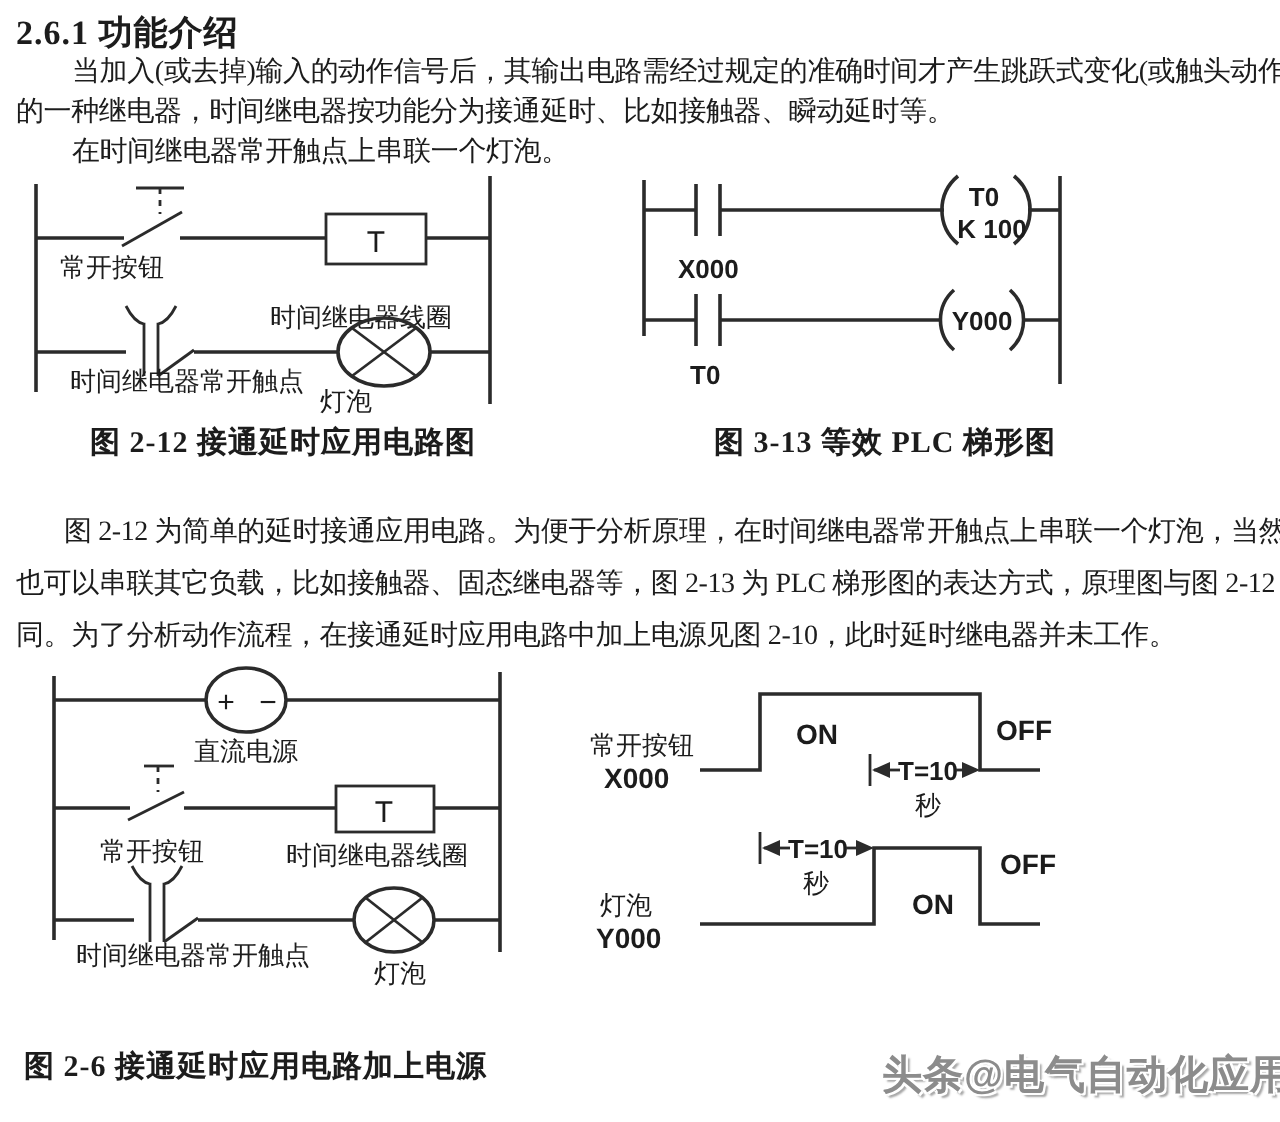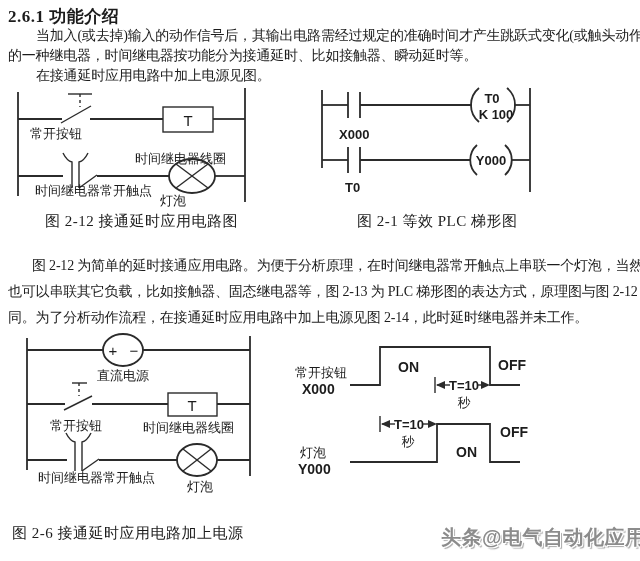--- a/index.html
+++ b/index.html
@@ -4,21 +4,21 @@
 <style>
   * { margin:0; padding:0; box-sizing:border-box; }
   body { background:#e8e8e8; }
   .page {
     position:relative; width:640px; height:561px; background:#ffffff;
     font-family:"Liberation Serif","DejaVu Serif",serif; color:#1c1c1c; overflow:hidden;
   }
   .abs { position:absolute; white-space:nowrap;text-align:center; }
   .heading { font-size:17px; font-weight:bold; letter-spacing:0.5px; }
   .bodyline { font-size:14px; letter-spacing:-0.2px; }
-  .caption { font-size:15px; font-weight:normal; letter-spacing:0.5px; }
+  .caption { font-size:15px; font-weight:bold; letter-spacing:0.5px; }
   svg { position:absolute; overflow:visible; }
   svg .wire { stroke:#2b2b2b; stroke-width:1.8; fill:none; }
   svg .thin { stroke:#2b2b2b; stroke-width:1.4; fill:none; }
   svg .dash { stroke:#2b2b2b; stroke-width:1.4; fill:none; stroke-dasharray:3,3; }
   svg .fillb { fill:#2b2b2b; stroke:none; }
   svg text { fill:#1c1c1c; }
   .zh13 { font-family:"Liberation Serif","DejaVu Serif",serif; font-size:13px; }
   .lad  { font-family:"Liberation Sans","DejaVu Sans",sans-serif; font-size:13px; font-weight:bold; }
   .sig  { font-family:"Liberation Sans","DejaVu Sans",sans-serif; font-size:14px; font-weight:bold; }
   .tsym { font-family:"Liberation Sans","DejaVu Sans",sans-serif; font-size:15px; }
@@ -30,21 +30,21 @@
   }
 </style>
 </head>
 <body>
 
 <div class="page">
 
   <div class="abs heading" style="left:8px; top:5px;">2.6.1 功能介绍</div>
   <div class="abs bodyline" style="left:36px; top:27px;">当加入(或去掉)输入的动作信号后，其输出电路需经过规定的准确时间才产生跳跃式变化(或触头动作)</div>
   <div class="abs bodyline" style="left:8px;  top:47px;">的一种继电器，时间继电器按功能分为接通延时、比如接触器、瞬动延时等。</div>
-  <div class="abs bodyline" style="left:36px; top:67px;">在接通延时应用电路中加上电源见图。</div>
+  <div class="abs bodyline" style="left:36px; top:67px;">在时间继电器常开触点上串联一个灯泡。</div>
 
   <svg style="left:5px; top:85px;" width="310" height="125" viewBox="0 0 310 125">
     <line class="wire" x1="13" y1="7" x2="13" y2="111"></line>
     <line class="wire" x1="240" y1="3" x2="240" y2="117"></line>
 
     <line class="wire" x1="13" y1="34" x2="57" y2="34"></line>
     <g>
       <line class="thin" x1="63" y1="9" x2="87" y2="9"></line>
       <line class="dash" x1="75" y1="9" x2="75" y2="22"></line>
       <line class="thin" x1="56" y1="38" x2="86" y2="21"></line>
@@ -101,25 +101,25 @@
     <g>
       <path class="wire" d="M 162,60 A 20 20 0 0 0 162,90"></path>
       <path class="wire" d="M 190,60 A 20 20 0 0 1 190,90"></path>
     </g>
     <text class="lad" x="176" y="80" text-anchor="middle">Y000</text>
     <line class="wire" x1="196" y1="75" x2="215" y2="75"></line>
     <text class="lad" x="30" y="107">T0</text>
   </svg>
 
   <div class="abs caption" style="left:45px;  top:212px;">图 2-12   接通延时应用电路图</div>
-  <div class="abs caption" style="left:357px; top:212px;">图 2-1  等效 PLC 梯形图</div>
+  <div class="abs caption" style="left:357px; top:212px;">图 3-13  等效 PLC 梯形图</div>
 
   <div class="abs bodyline" style="left:32px; top:257px;">图 2-12 为简单的延时接通应用电路。为便于分析原理，在时间继电器常开触点上串联一个灯泡，当然你</div>
   <div class="abs bodyline" style="left:8px;  top:283px;">也可以串联其它负载，比如接触器、固态继电器等，图 2-13 为 PLC 梯形图的表达方式，原理图与图 2-12 相</div>
-  <div class="abs bodyline" style="left:8px;  top:309px;">同。为了分析动作流程，在接通延时应用电路中加上电源见图 2-14，此时延时继电器并未工作。</div>
+  <div class="abs bodyline" style="left:8px;  top:309px;">同。为了分析动作流程，在接通延时应用电路中加上电源见图 2-10，此时延时继电器并未工作。</div>
 
   <svg style="left:5px; top:333px;" width="275" height="180" viewBox="0 0 275 180">
     <line class="wire" x1="22" y1="5" x2="22" y2="137"></line>
     <line class="wire" x1="245" y1="3" x2="245" y2="143"></line>
 
     <line class="wire" x1="22" y1="17" x2="98" y2="17"></line>
     <g>
       <ellipse class="wire" cx="118" cy="17" rx="20" ry="16" fill="#ffffff"></ellipse>
       <text class="tsym" x="108" y="23" text-anchor="middle">+</text>
       <text class="tsym" x="129" y="23" text-anchor="middle">−</text>

